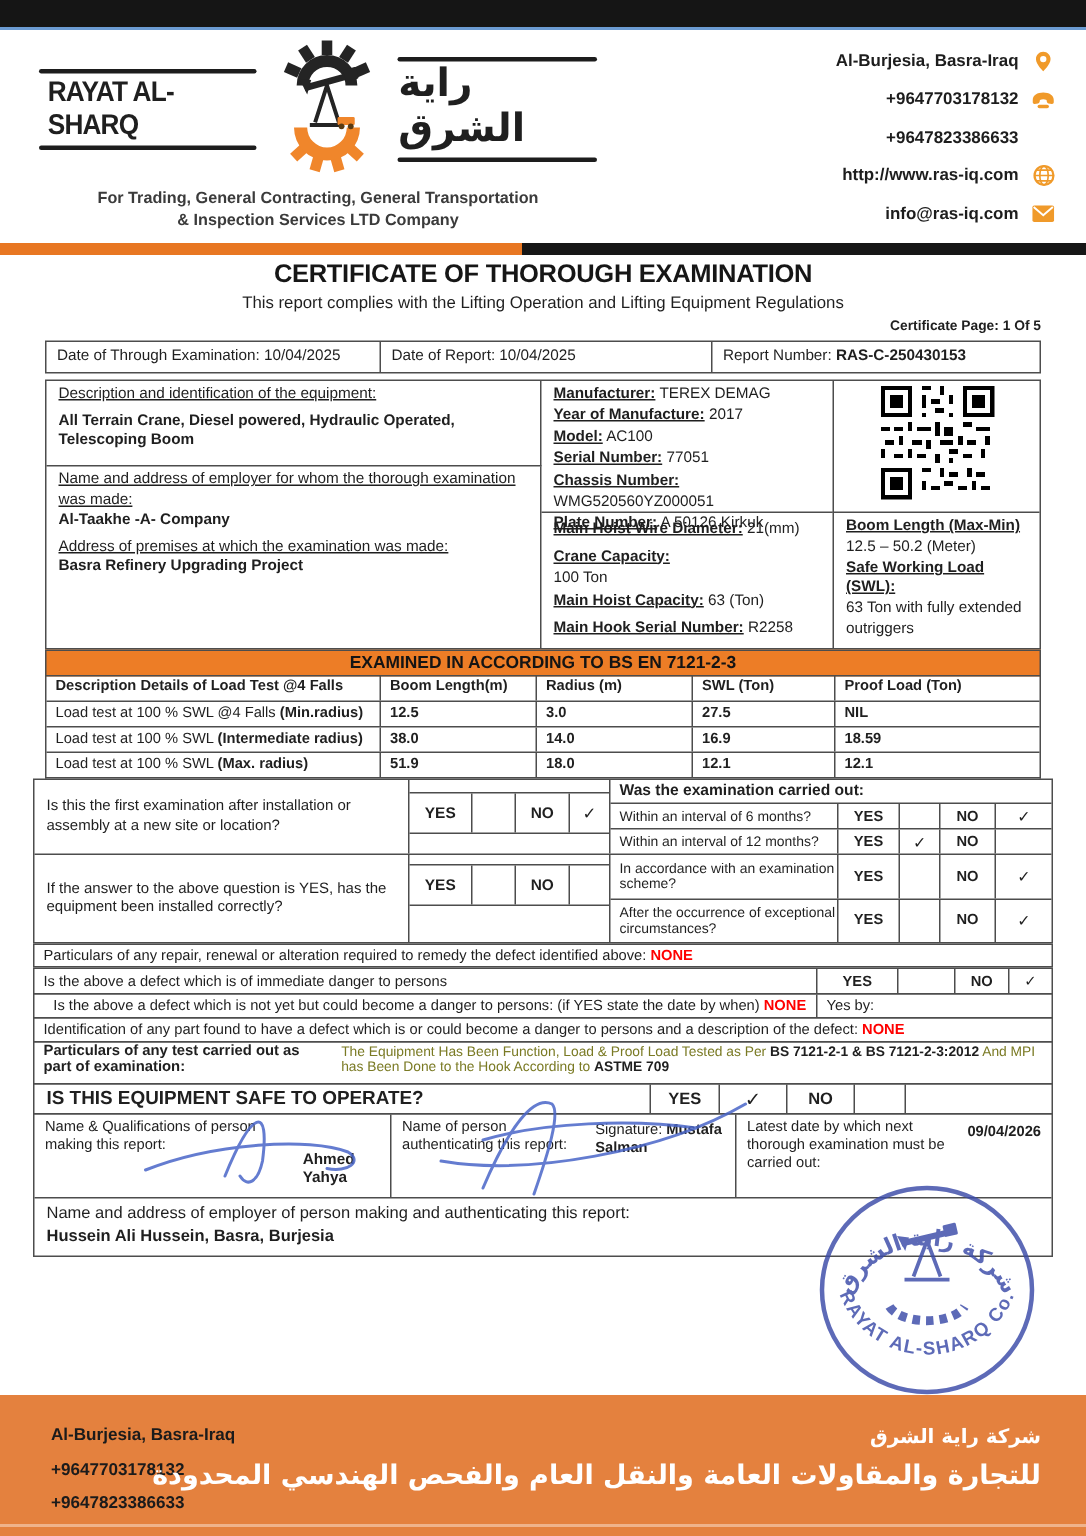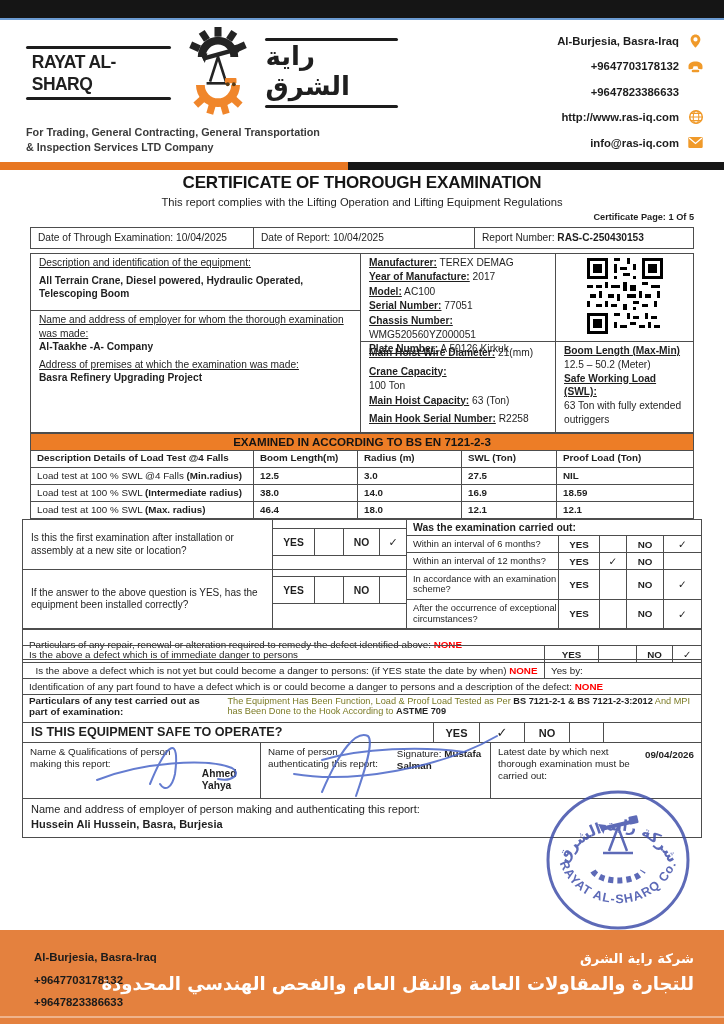--- a/index.html
+++ b/index.html
@@ -15,21 +15,21 @@
   
   .topbar{left:0;top:0;width:724px;height:18px;background:#151515;border-bottom:2.5px solid #6b9bd2;}
 
   
   .logo-area{left:26px;top:24px;width:372px;}
   .logo-row{display:flex;align-items:center;justify-content:center;gap:3px;height:98px;}
   .lname{display:flex;flex-direction:column;}
   .lbar{height:3px;background:#1d1d1d;border-radius:2px;}
   .lname-en{font-size:19px;font-weight:bold;letter-spacing:-0.6px;color:#1f1f1f;transform:scaleX(.92);padding:2px 0;}
   .lname-ar{font-size:26px;font-weight:bold;color:#1f1f1f;padding:0 0 4px 0;}
-  .tagline{text-align:left;font-size:10.8px;font-weight:bold;color:#3b3b3b;line-height:14.5px;margin-top:3px;}
+  .tagline{text-align:center;font-size:10.8px;font-weight:bold;color:#3b3b3b;line-height:14.5px;margin-top:3px;}
 
   
   .contacts{right:20px;top:28px;width:240px;}
   .c-row{display:flex;justify-content:flex-end;align-items:center;height:25.5px;gap:8px;
          font-weight:bold;font-size:11.3px;color:#1d1d1d;}
   .c-icon{width:17px;height:17px;display:flex;align-items:center;justify-content:center;}
 
   
   .divider{left:0;top:162px;width:724px;height:8px;display:flex;}
   .div-orange{width:348px;background:#E87722;}
@@ -90,21 +90,21 @@
   .qr-c{width:26px;border-left:1.1px solid #4d4d4d;font-size:10.5px;display:flex;align-items:center;justify-content:center;}
   .qr-no{width:36px;border-left:1.1px solid #4d4d4d;font-weight:bold;font-size:9.8px;display:flex;align-items:center;justify-content:center;}
   .qr-c2{width:37px;border-left:1.1px solid #4d4d4d;font-size:10.5px;display:flex;align-items:center;justify-content:center;}
 
   
   .prow{left:22px;width:680px;border:1.2px solid #4d4d4d;box-sizing:border-box;background:#fff0;
         display:flex;align-items:center;font-size:9.8px;}
   .prow .lbl{flex:1;padding-left:6px;line-height:11px;}
   .pc{box-sizing:border-box;border-left:1.1px solid #4d4d4d;height:100%;display:flex;align-items:center;justify-content:center;}
   .pc.yn{font-weight:bold;font-size:9.8px;}
-  .r1{top:629px;height:31px;}
+  .r1{top:629px;height:16px;}
   .r2{top:645px;height:18px;}
   .r3{top:662px;height:17px;text-align:center;}
   .r4{top:678px;height:17px;}
   .r5{top:694px;height:29px;flex-direction:row;align-items:flex-start;justify-content:center;}
   .r5 .t1{font-size:9.9px;font-weight:600;padding-left:6px;}
   .r5 .t2{font-size:9.2px;padding-left:13px;margin-top:1px;}
   .rsafe{top:722px;height:21px;}
   .rsafe .lbl{font-size:12.6px;font-weight:bold;padding-left:8px;}
 
   
@@ -354,21 +354,21 @@
     </div>
     <div class="lrow">
       <div class="lc lc0"><span>Load test at 100 % SWL </span><span class="b">(Intermediate radius)</span></div>
       <div class="lc lc1 b">38.0</div>
       <div class="lc lc2 b">14.0</div>
       <div class="lc lc3 b">16.9</div>
       <div class="lc lc4 b">18.59</div>
     </div>
     <div class="lrow">
       <div class="lc lc0"><span>Load test at 100 % SWL </span><span class="b">(Max. radius)</span></div>
-      <div class="lc lc1 b">46.4</div>
+      <div class="lc lc1 b">51.9</div>
       <div class="lc lc2 b">18.0</div>
       <div class="lc lc3 b">12.1</div>
       <div class="lc lc4 b">12.1</div>
     </div>
   </div>
 
   <div class="abs quest">
     <div class="qblock qb1">
       <div class="qcell">Is this the first examination after installation or assembly at a new site or location?</div>
       <div class="qmid">

